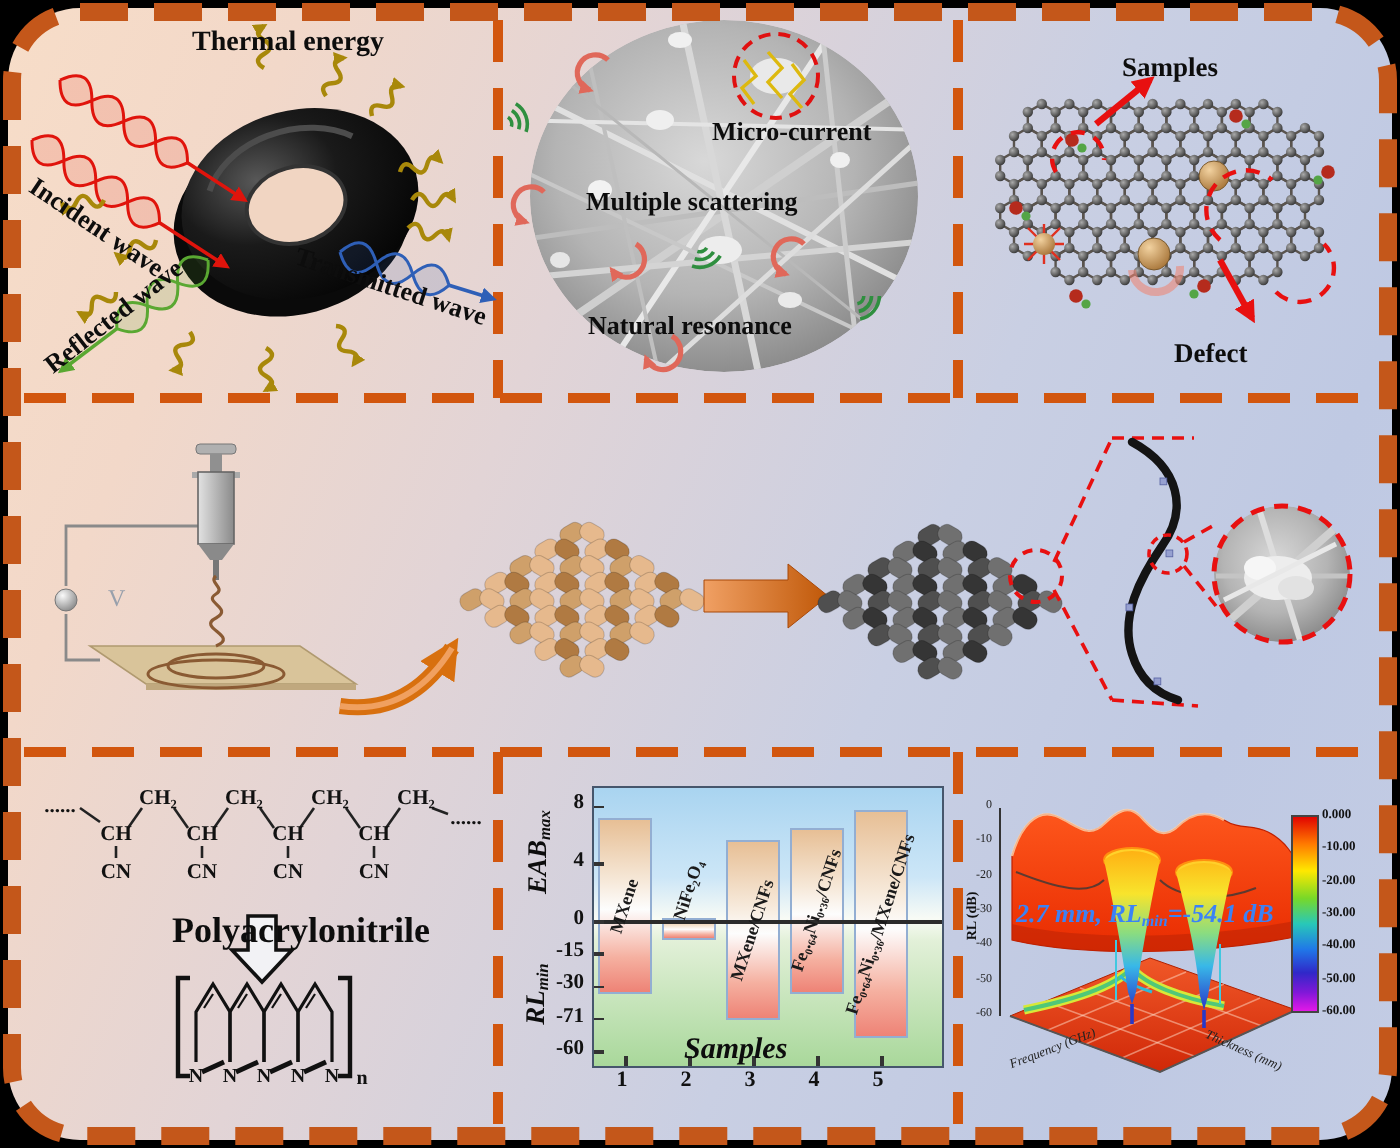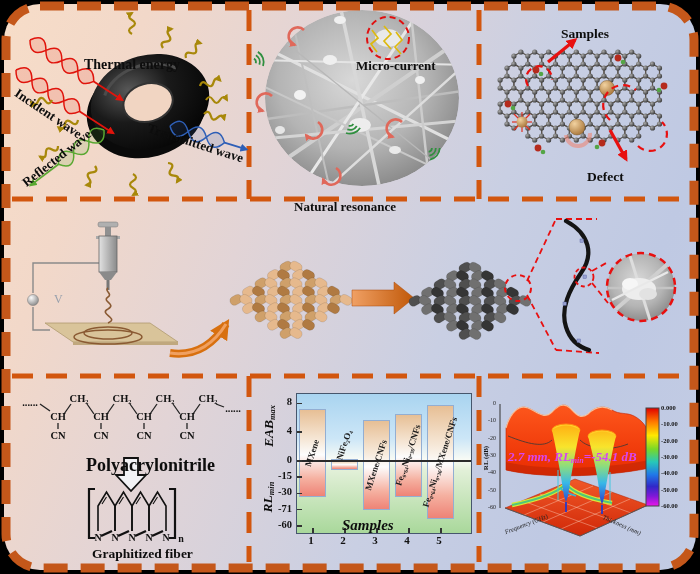--- a/index.html
+++ b/index.html
@@ -758,35 +758,35 @@
       <polyline points="505,508 580,536 648,505" fill="none" stroke="#555" stroke-width="1"></polyline>
       <text x="488" y="458" font-size="7" font-weight="bold" text-anchor="middle" transform="rotate(-90 488 458)" fill="#111" style="font-family:'Liberation Serif',serif">RL (dB)</text>
       <text x="527" y="526" font-size="6.5" font-style="italic" text-anchor="middle" transform="rotate(-21 527 526)" fill="#222" style="font-family:'Liberation Serif',serif">Frequency (GHz)</text>
       <text x="621" y="527" font-size="6.5" font-style="italic" text-anchor="middle" transform="rotate(24 621 527)" fill="#222" style="font-family:'Liberation Serif',serif">Thickness (mm)</text>
       <rect x="646" y="408" width="13" height="98" fill="url(#cbG)" stroke="#444" stroke-width="1"></rect>
     </g>
 
     <rect x="6" y="6" width="688" height="562" rx="34" fill="none" stroke="#c4571a" stroke-width="9" stroke-dasharray="24 13"></rect>
   </svg>
 
-  <div class="lbl" style="left:84px;top:14px;font-size:14px;margin-top:43px;">Thermal energy</div>
+  <div class="lbl" style="left:96px;top:14px;font-size:14px;">Thermal energy</div>
   <div class="lbl rot" style="left:16px;top:84px;font-size:13px;transform:rotate(34deg);">Incident wave</div>
   <div class="lbl rot" style="left:24px;top:176px;font-size:13px;transform:rotate(-38deg);">Reflected wave</div>
   <div class="lbl rot" style="left:148px;top:120px;font-size:13px;transform:rotate(18deg);">Transmitted wave</div>
 
   <div class="lbl" style="left:356px;top:58px;font-size:13px;">Micro-current</div>
-  <div class="lbl" style="left:294px;top:155px;font-size:13px;margin-top:44px;">Natural resonance</div>
+  <div class="lbl" style="left:293px;top:93px;font-size:13px;">Multiple scattering</div>
+  <div class="lbl" style="left:294px;top:155px;font-size:13px;">Natural resonance</div>
 
   <div class="lbl" style="left:561px;top:26px;font-size:13.5px;">Samples</div>
   <div class="lbl" style="left:587px;top:169px;font-size:13.5px;">Defect</div>
 
   <div class="lbl" style="left:54px;top:292px;font-size:12px;color:#98a0ac;font-weight:normal;">V</div>
 
   <div class="lbl" style="left:86px;top:455px;font-size:18px;">Polyacrylonitrile</div>
-  <div class="lbl" style="left:92px;top:546px;font-size:13.5px;">Graphitized fiber</div>
 
   <div id="bar-chart">
     <div id="bar-plot">
         <div class="zline"></div>
         <div class="bar" style="left: 1.5px; top: 15.16px; height: 87.48px;"></div>
         <span class="bar-label" style="left: 15px; top: 58.9px;">MXene</span>
         <div class="xtickmark" style="left: 15px;"></div>
         <div class="bar" style="left: 33.5px; top: 64.84px; height: 10.8px;"></div>
         <span class="bar-label" style="left: 47px; top: 51px;">NiFe₂O₄</span>
         <div class="xtickmark" style="left: 47px;"></div>
@@ -839,14 +839,14 @@
     </div>
   <div id="cb-ticks">
       <span class="cbtick" style="top: 404px;">0.000</span>
       <span class="cbtick" style="top: 420.33px;">-10.00</span>
       <span class="cbtick" style="top: 436.66px;">-20.00</span>
       <span class="cbtick" style="top: 452.99px;">-30.00</span>
       <span class="cbtick" style="top: 469.32px;">-40.00</span>
       <span class="cbtick" style="top: 485.65px;">-50.00</span>
       <span class="cbtick" style="top: 501.98px;">-60.00</span>
     </div>
-  <div class="lbl ital" style="left:508px;top:449px;font-size:13px;color:#d946ef;"><span>2.7 mm, RL</span><span class="sub">min</span><span>=-54.1 dB</span></div>
+  <div class="lbl ital" style="left:508px;top:449px;font-size:13px;color:#3b82f6;"><span>2.7 mm, RL</span><span class="sub">min</span><span>=-54.1 dB</span></div>
 </div>
 
 </body></html>

